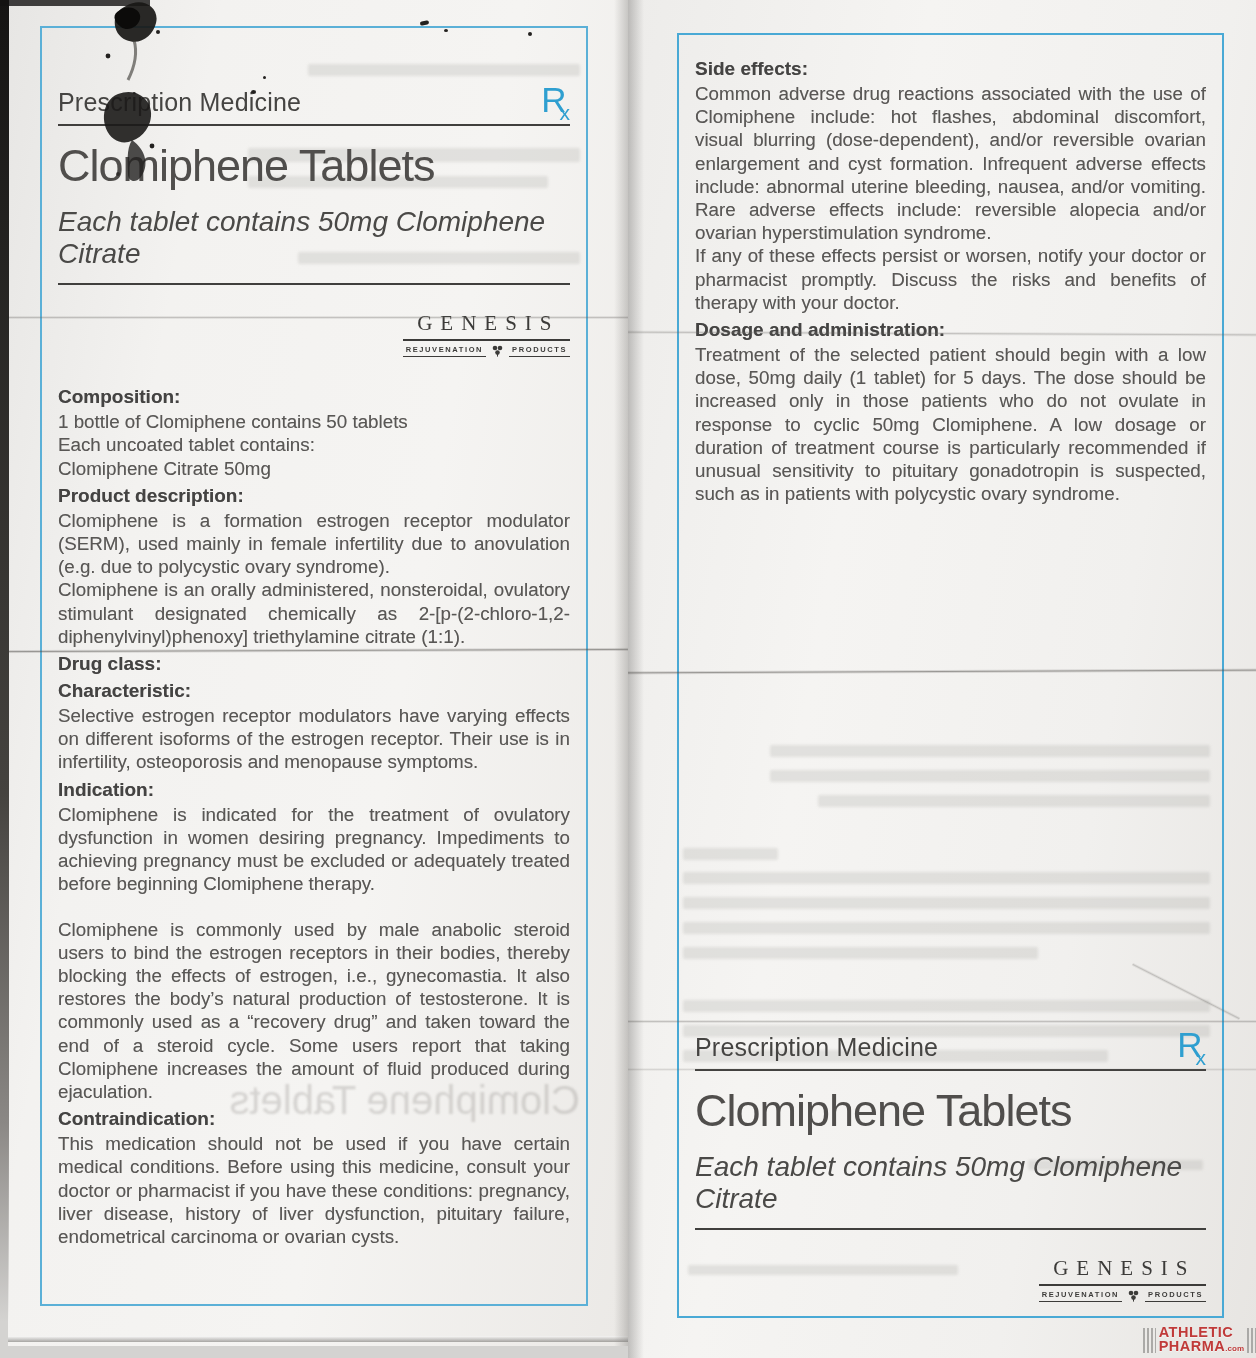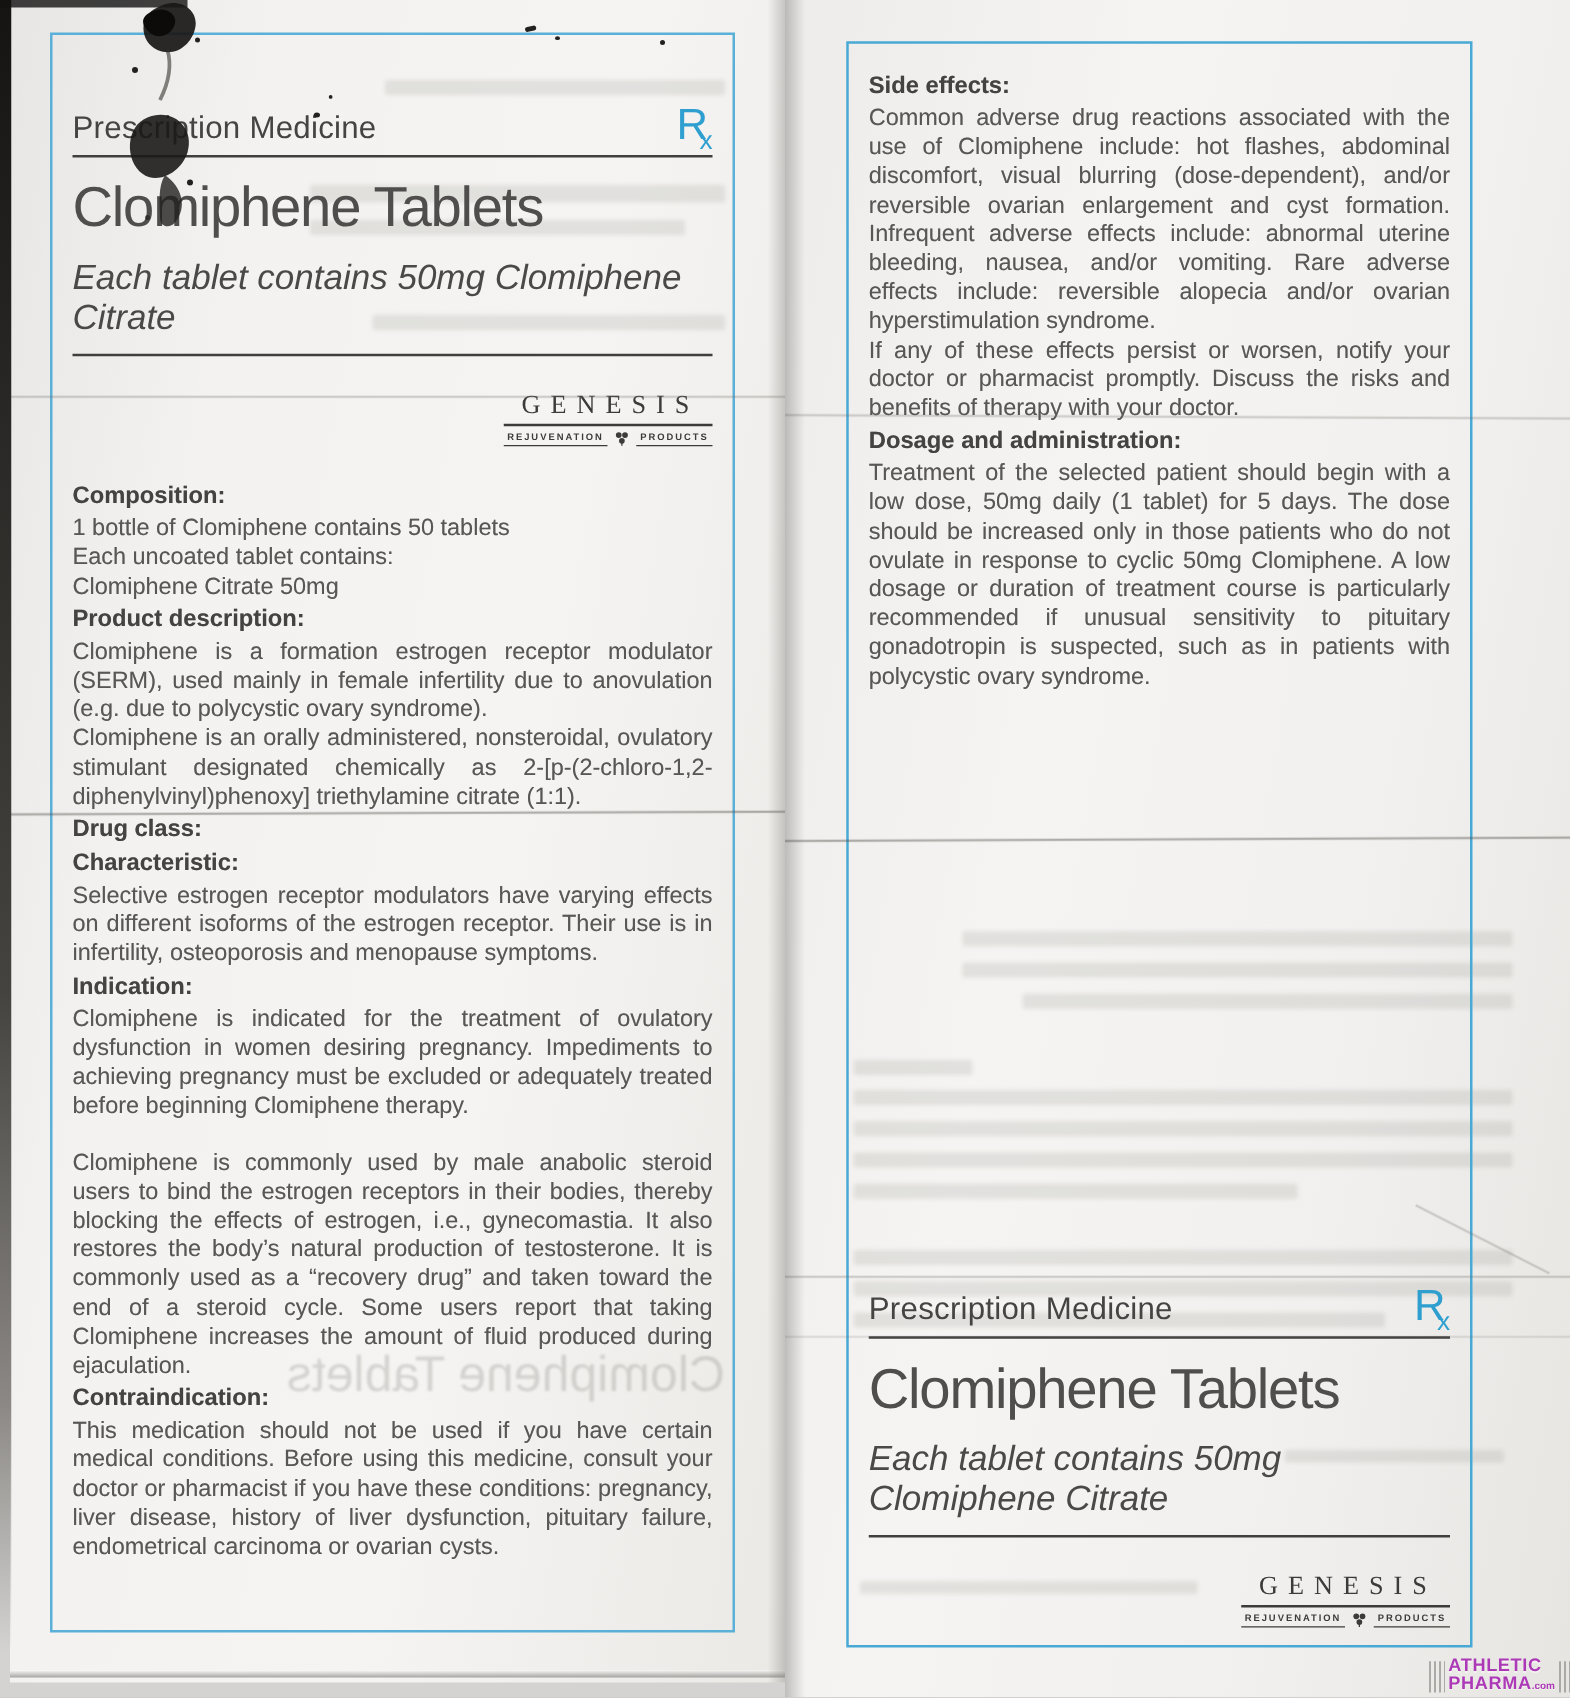--- a/index.html
+++ b/index.html
@@ -5,21 +5,21 @@
   html,body{margin:0;padding:0;background:#c9c8c6;}
   .scan{position:relative;width:1256px;height:1358px;overflow:hidden;background:#d4d3d1;
         font-family:"Liberation Sans","DejaVu Sans",sans-serif;}
   .page{position:absolute;top:0;}
   .page-left{left:8px;width:620px;height:1346px;
      background:linear-gradient(100deg,#e7e6e4 0%,#f3f2f0 25%,#f5f4f2 60%,#ebe9e6 100%);}
   .page-right{left:628px;width:628px;height:1358px;
      background:linear-gradient(100deg,#edecea 0%,#f5f4f2 35%,#f1f0ee 70%,#e7e5e2 100%);}
   .frame{position:absolute;box-sizing:border-box;background:transparent;z-index:2;}
   .frame-left{left:32px;top:26px;width:548px;height:1280px;border:2px solid #5bb0d7;padding:0 16px;}
-  .frame-right{left:49px;top:33px;width:501px;height:1285px;border:2px solid #49a9d5;padding:0 16px;}
+  .frame-right{left:49px;top:33px;width:547px;height:1285px;border:2px solid #49a9d5;padding:0 16px;}
 
   
   .brandblock{position:relative;}
   .hdr-top{margin-top:54px;}
   .kicker-row{display:flex;justify-content:space-between;align-items:flex-end;}
   .kicker{font-size:25px;color:#454442;letter-spacing:.2px;}
   .rx{color:#2f9fd0;line-height:1;white-space:nowrap;}
   .rx .r{font-size:35px;}
   .rx .x{font-size:21px;margin-left:-7px;position:relative;top:8px;display:inline-block;}
   .rule{height:2px;background:#403f3d;margin-top:7px;}
@@ -61,21 +61,21 @@
      background:linear-gradient(to bottom,rgba(255,255,255,.55),rgba(90,88,85,.5));filter:blur(.5px);}
   .scanner-strip{position:absolute;left:0;top:0;width:9px;height:1322px;z-index:4;
      background:linear-gradient(to bottom,#151413,#45433f 60%,#8b8885 85%,transparent);}
   .top-smudge{position:absolute;left:0;top:0;width:150px;height:6px;background:#131211;opacity:.8;z-index:5;}
   .speck{position:absolute;background:#23211f;border-radius:50%;z-index:5;}
   .inkblot{position:absolute;left:88px;top:-4px;z-index:6;}
 
   
   .watermark{position:absolute;right:-4px;bottom:3px;display:flex;align-items:center;gap:3px;z-index:7;opacity:.85;}
   .wm-bars{width:13px;height:25px;background:repeating-linear-gradient(90deg,#a09f9d 0 2px,transparent 2px 4px);}
-  .wm-text{color:#a21caf;font-weight:bold;font-size:14.5px;line-height:13.5px;letter-spacing:.5px;
+  .wm-text{color:#b91c1c;font-weight:bold;font-size:14.5px;line-height:13.5px;letter-spacing:.5px;
      text-shadow:0 1px 0 rgba(255,255,255,.55);}
   .wm-com{font-size:8px;letter-spacing:0;}
 </style>
 </head>
 <body>
 
 <div class="scan">
 
   <div class="page page-left">
 

